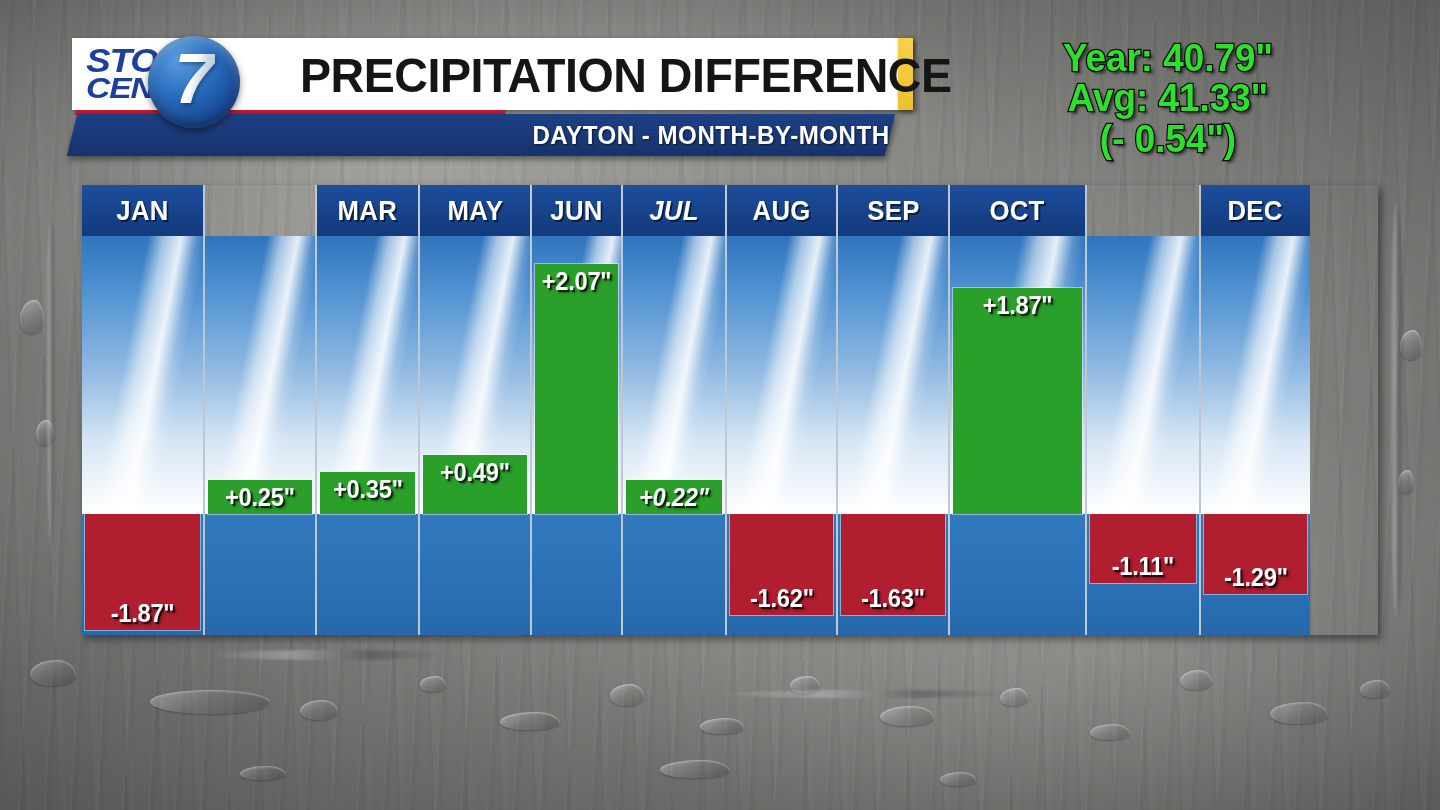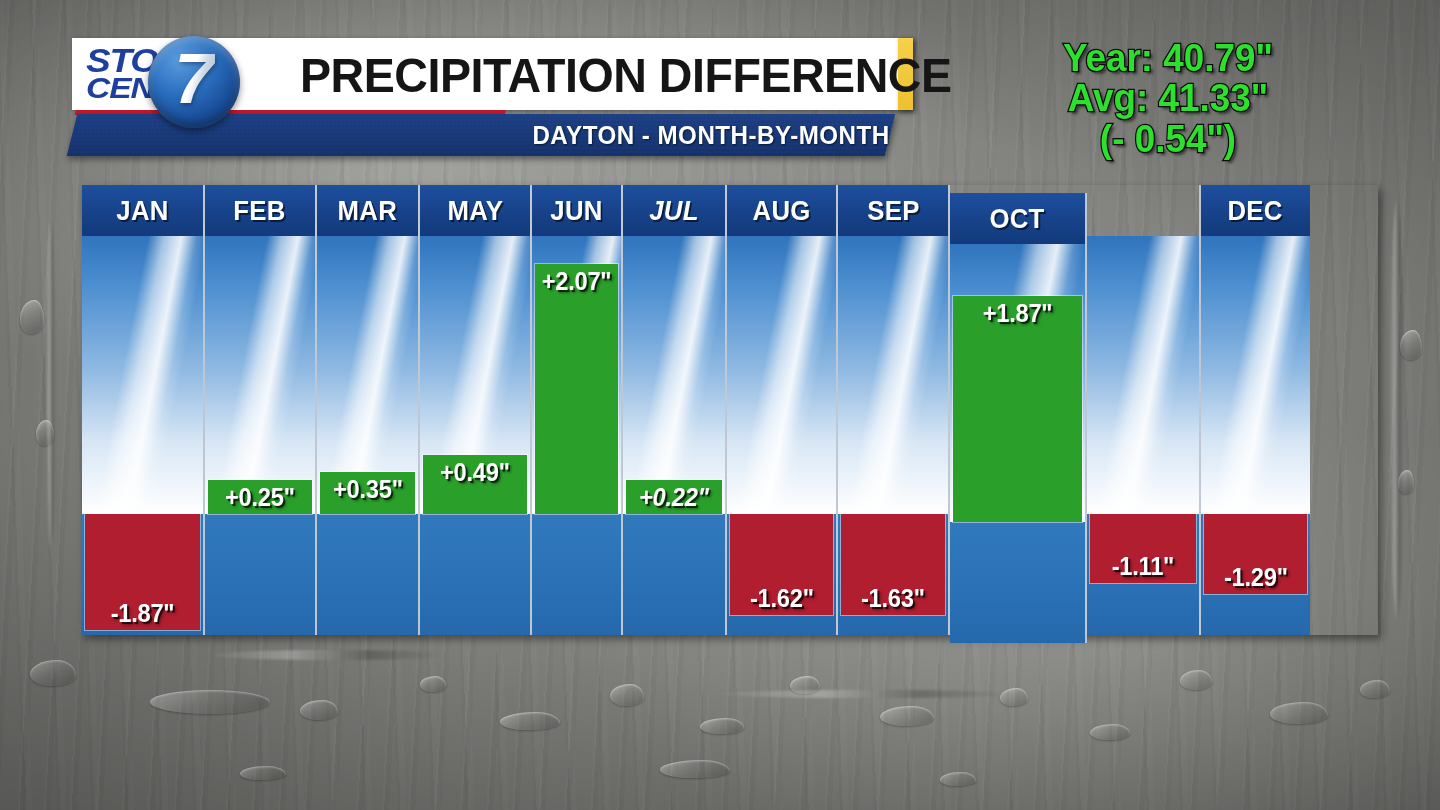--- a/index.html
+++ b/index.html
@@ -253,23 +253,20 @@
         <span>JAN</span>
       </div>
       <div class="plot">
         <div class="field-pos"></div>
         <div class="field-neg"></div>
         <div class="bar neg" style="top: 278px; height: 116px;"></div>
         <div class="bar-label neg" style="top: 363px;">-1.87"</div>
       </div>
     </div>
     <div class="col" style="width: 109.693px;">
-      <div class="col-head">
-        <span>FEB</span>
-      </div>
       <div class="plot">
         <div class="field-pos"></div>
         <div class="field-neg"></div>
         <div class="bar pos" style="top: 244px; height: 34px;"></div>
         <div class="bar-label pos" style="top: 247px;">+0.25"</div>
       </div>
     </div>
     <div class="col" style="width: 101.567px;">
       <div class="col-head">
         <span>MAR</span>
@@ -329,21 +326,21 @@
       <div class="col-head">
         <span>SEP</span>
       </div>
       <div class="plot">
         <div class="field-pos"></div>
         <div class="field-neg"></div>
         <div class="bar neg" style="top: 278px; height: 101px;"></div>
         <div class="bar-label neg" style="top: 348px;">-1.63"</div>
       </div>
     </div>
-    <div class="col" style="width: 135px; margin-top: 8px;">
+    <div class="col" style="width: 135px;">
       <div class="col-head">
         <span>OCT</span>
       </div>
       <div class="plot">
         <div class="field-pos"></div>
         <div class="field-neg"></div>
         <div class="bar pos" style="top: 52px; height: 226px;"></div>
         <div class="bar-label pos" style="top: 55px;">+1.87"</div>
       </div>
     </div>

